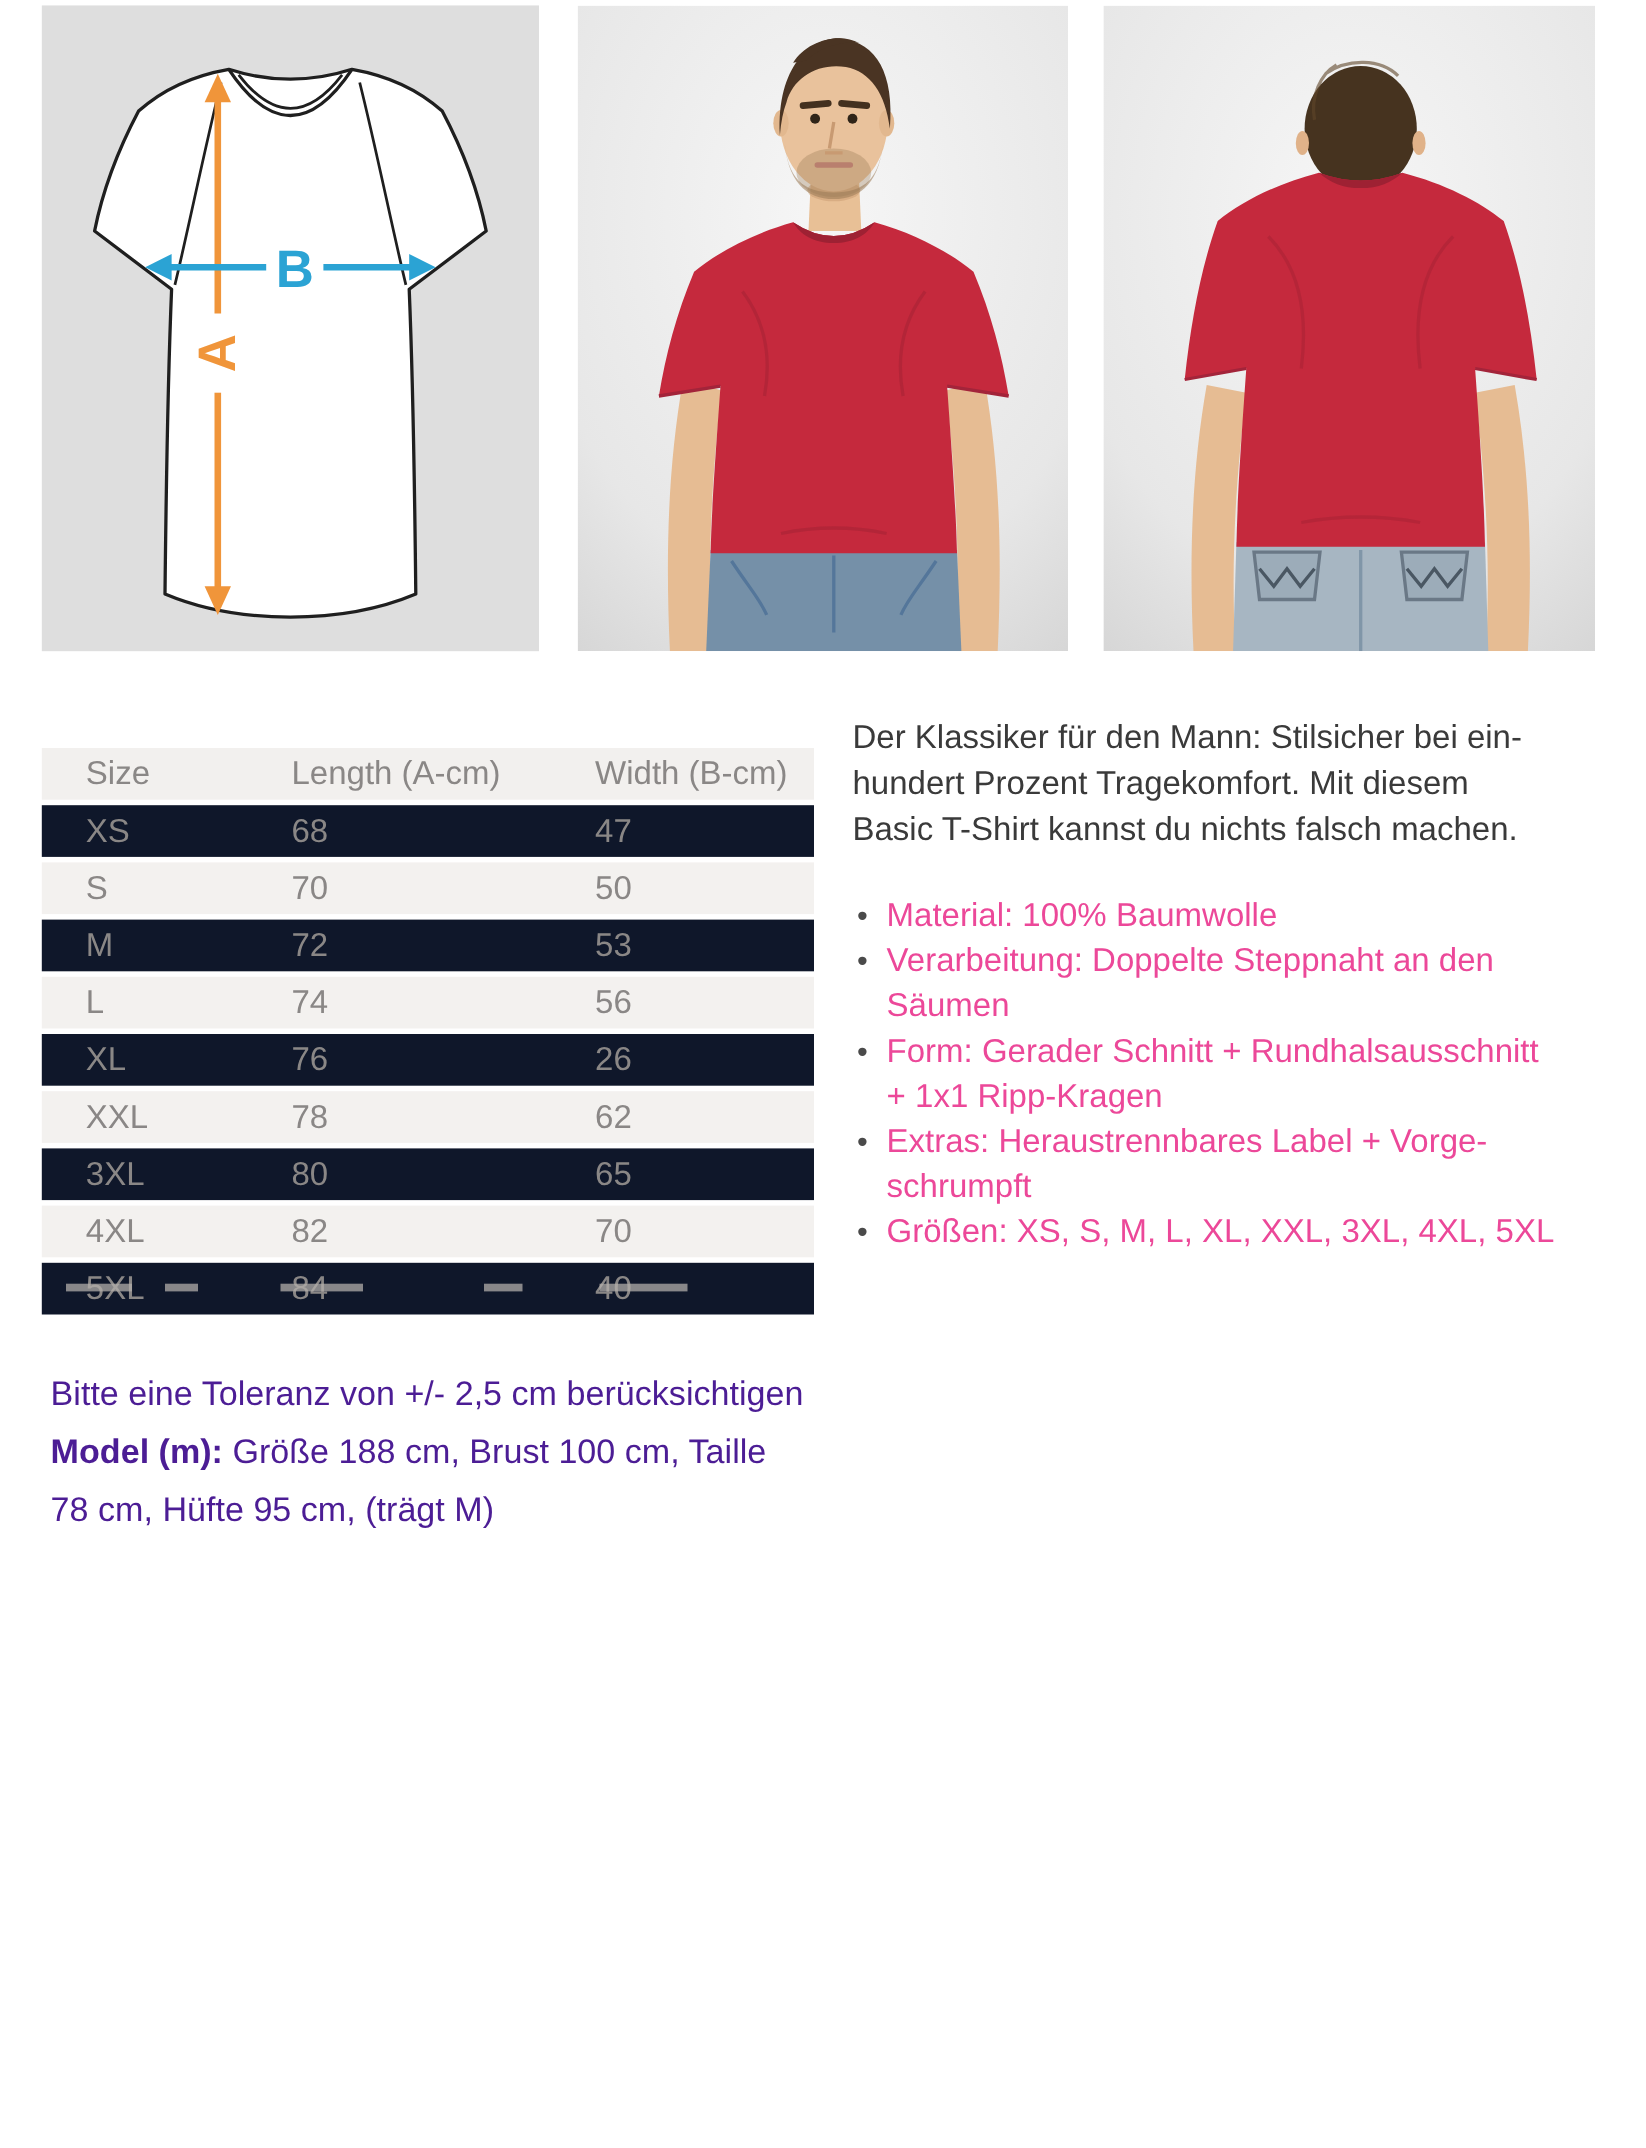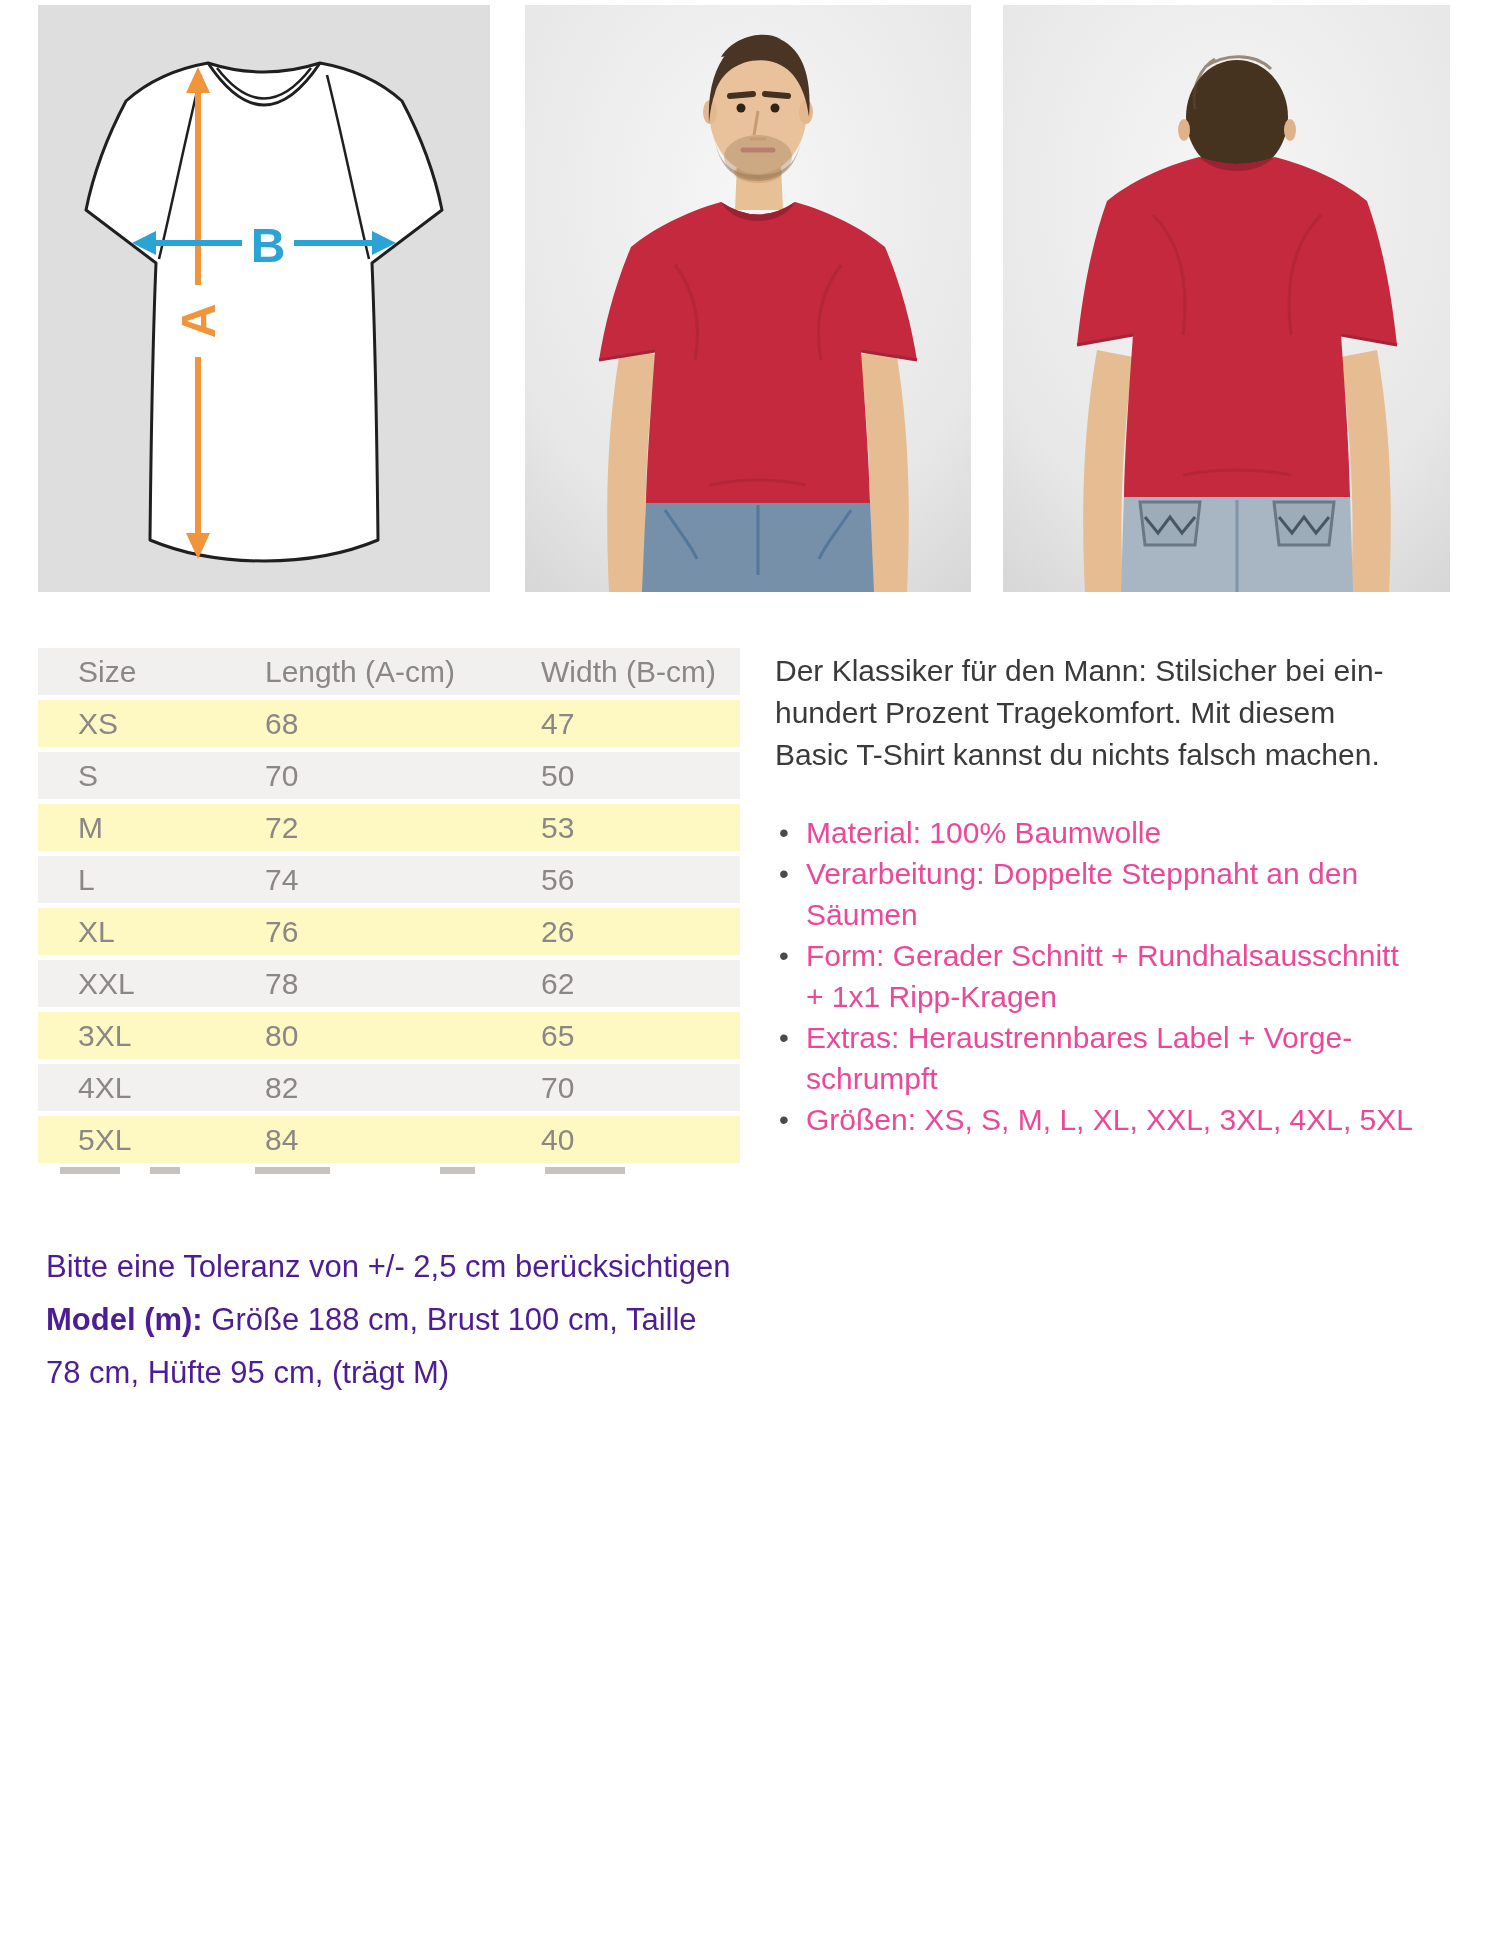--- a/index.html
+++ b/index.html
@@ -15,22 +15,22 @@
   .img-box svg { display:block; width:100%; height:100%; }
 
   
   .size-table { position:absolute; left:38px; top:648px; width:702px; }
   .trow {
     display:grid; grid-template-columns:227px 276px 199px;
     height:47px; line-height:47px; margin-bottom:5px;
     font-size:30px; color:#8a8786;
   }
   .trow > div:first-child { padding-left:40px; }
-  .trow.thead { background:#f2f0ee; }
-  .trow.dark  { background:#fef9c3; }
+  .trow.thead { background:#f2f0ee;margin-top:32px; }
+  .trow.dark  { background:#0f172a; }
   .trow.light { background:#f3f1ef; }
 
   .dash { position:absolute; top:1167px; height:7px; background:#b2aeaa; opacity:.75; }
 
   
   .right-col { position:absolute; left:775px; top:650px; width:710px; color:#3a3a3a; }
   .intro { margin:0; font-size:30px; line-height:42px; white-space:pre-line; }
   .bullets { margin:36px 0 0 0; padding:0; list-style:none; }
   .bullets li {
     position:relative; padding-left:31px; font-size:30px; line-height:41px;

